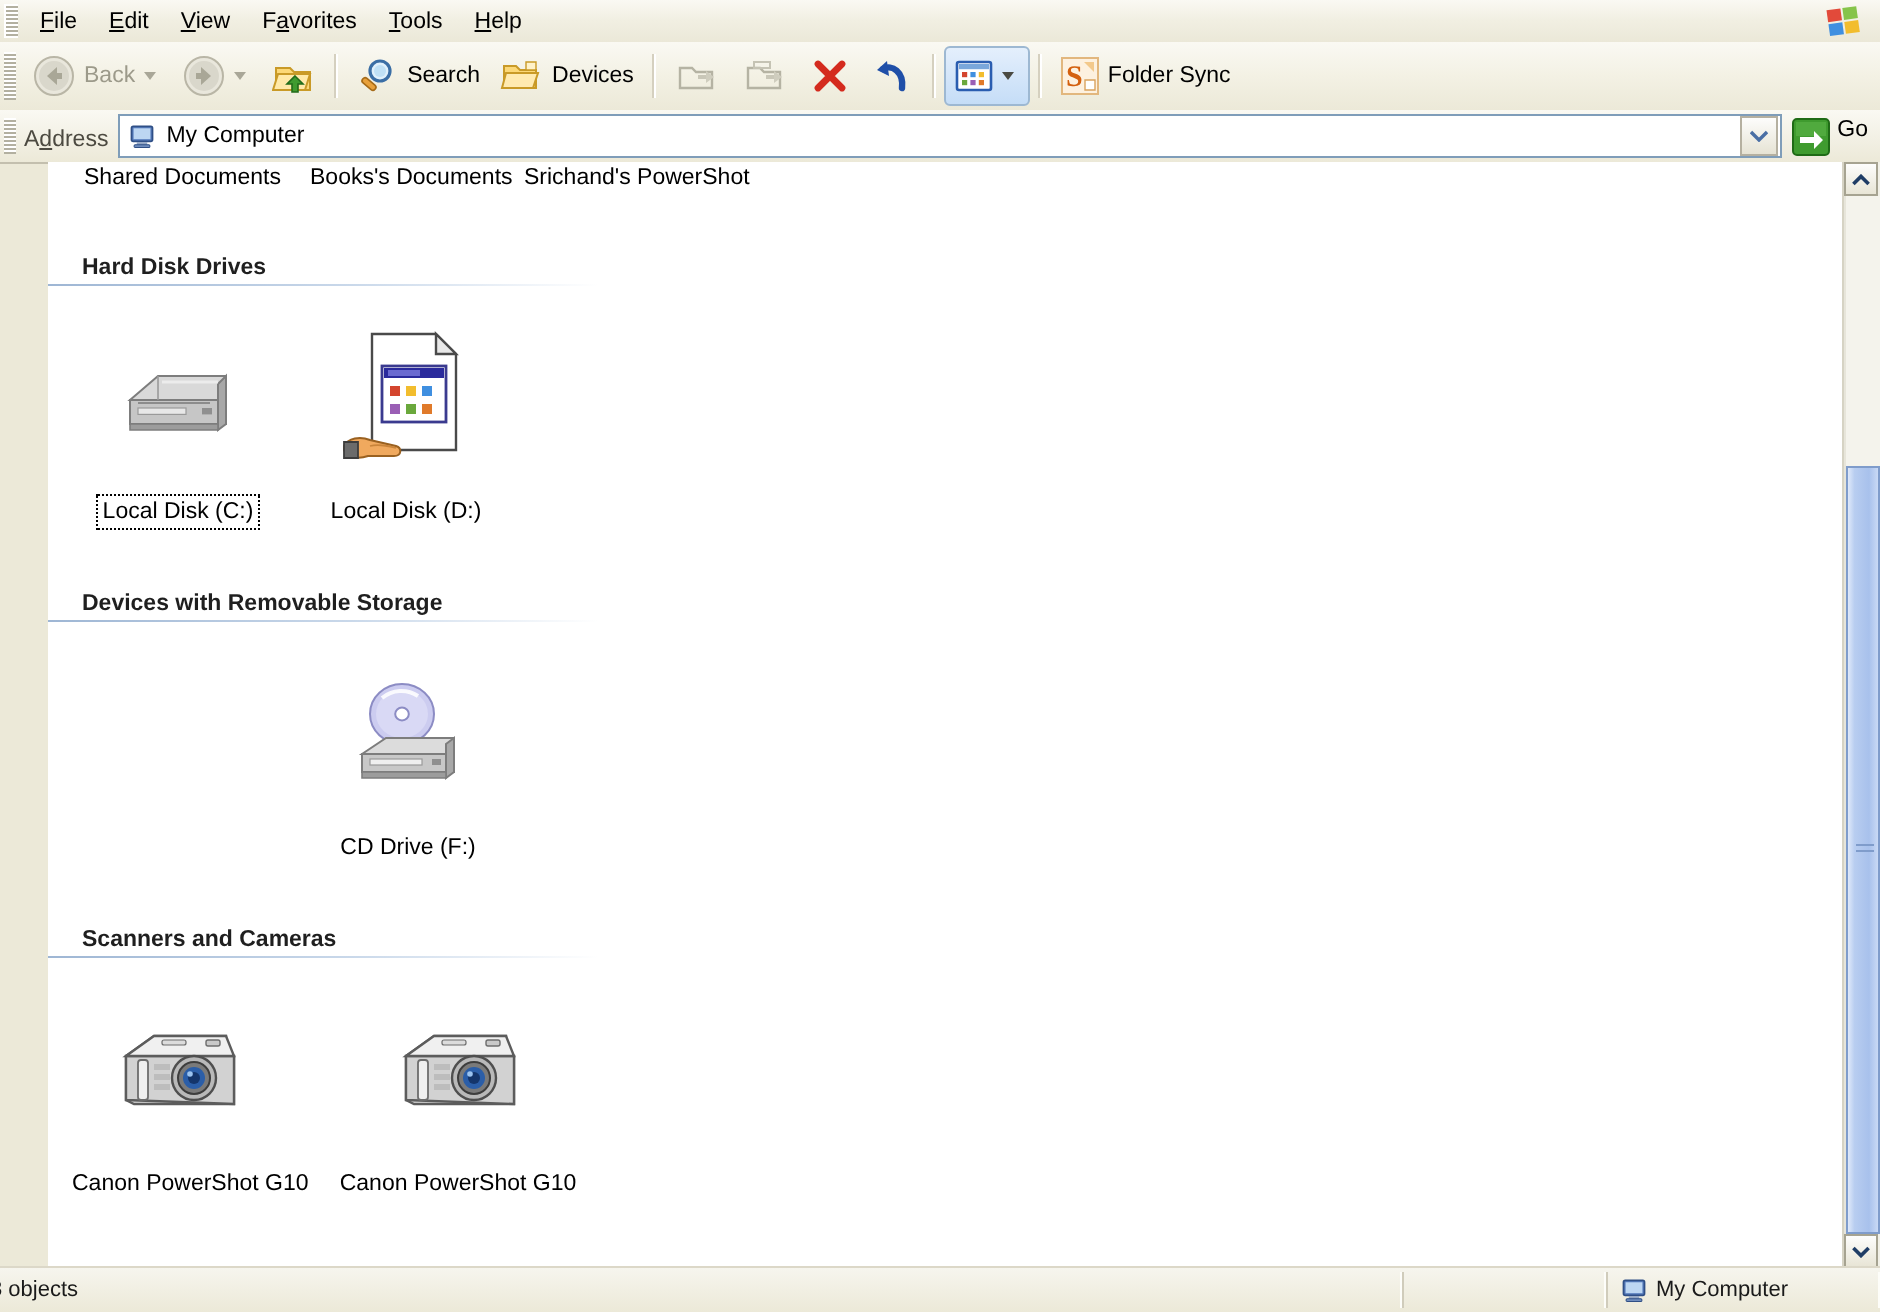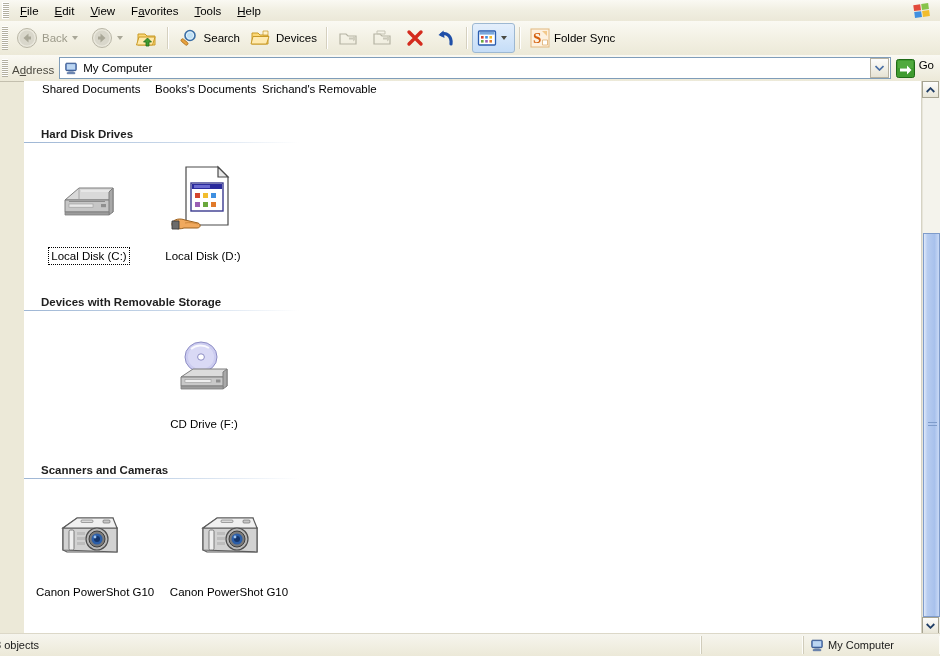--- a/index.html
+++ b/index.html
@@ -318,21 +318,21 @@
       </span>
       <span class="go-label">Go</span>
     </div>
   </div>
 
   <div class="content">
 
     <div class="toprow">
       <span class="lbl" style="left:18px;top:2px">Shared Documents</span>
       <span class="lbl" style="left:131px;top:2px">Books's Documents</span>
-      <span class="lbl" style="left:238px;top:2px">Srichand's Removable</span>
+      <span class="lbl" style="left:238px;top:2px">Srichand's PowerShot</span>
     </div>
 
     <div class="group" style="top:47px;width:275px">
       <div class="group-title">Hard Disk Drives</div>
       <div class="group-rule"></div>
       <div class="items">
         <div class="item" style="left:10px;top:0;width:110px">
           <div class="tile" style="height:95px">
             <svg width="64" height="52" viewBox="0 0 64 52">
               <g>

